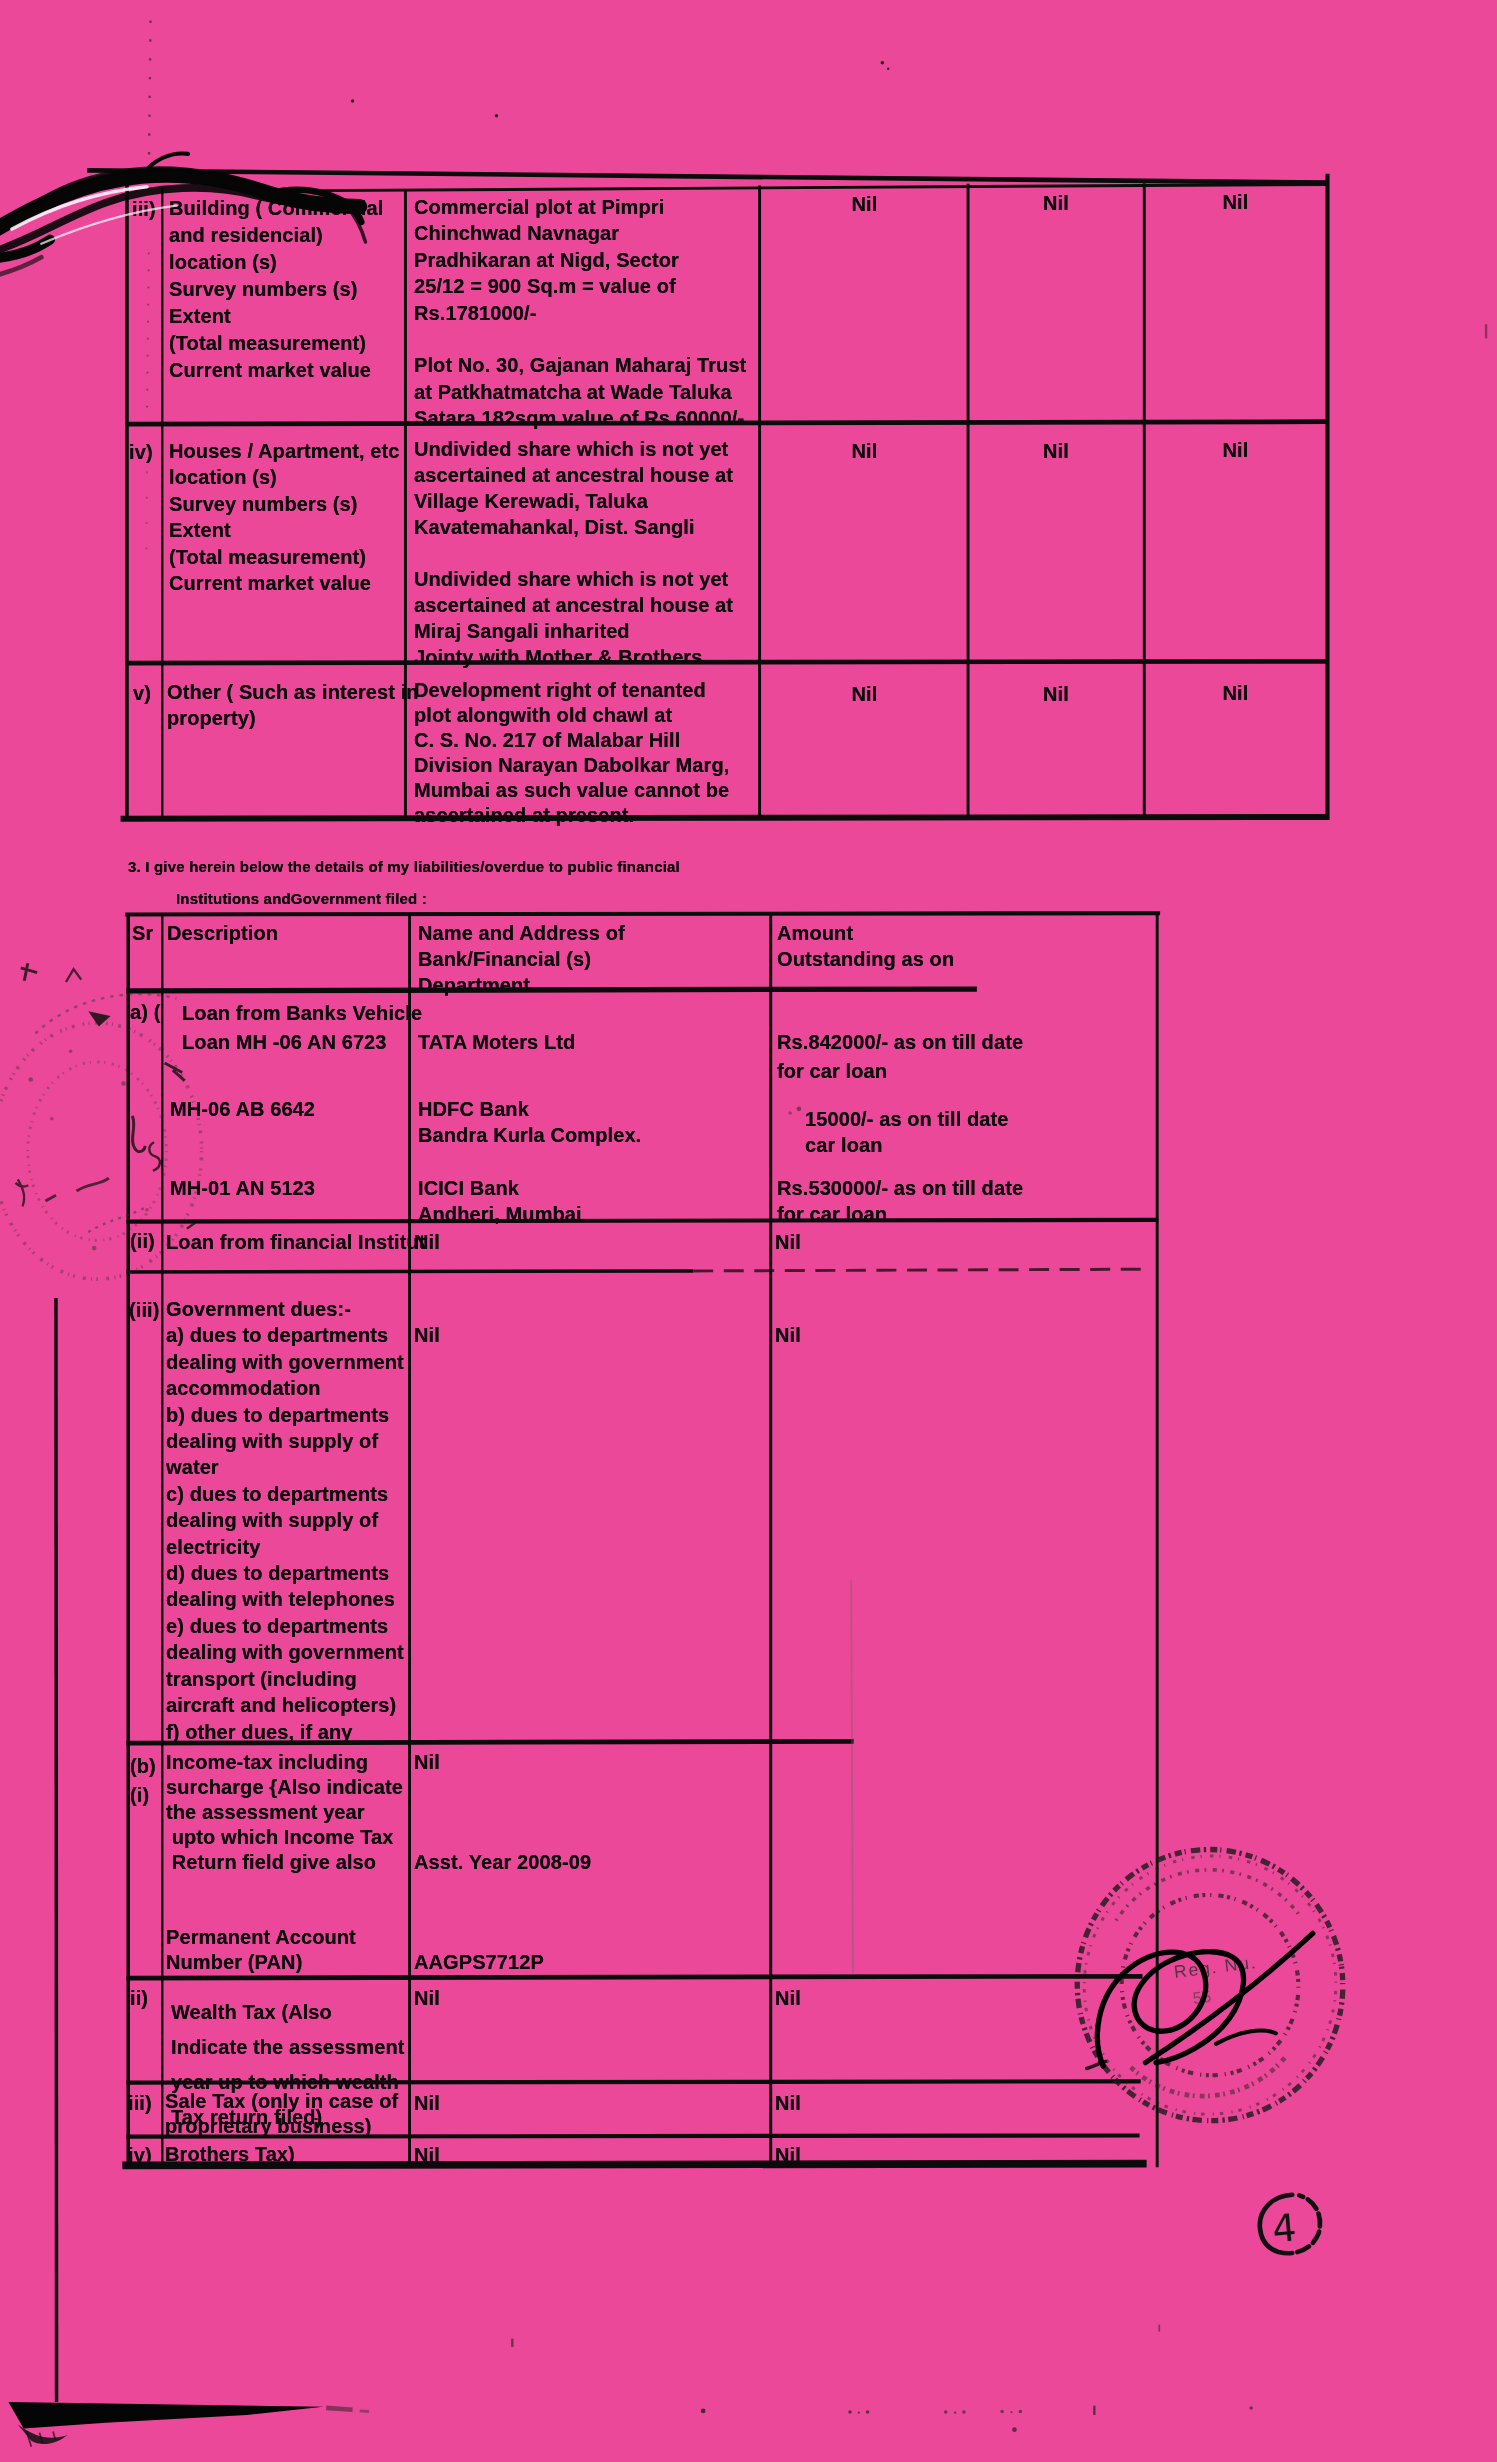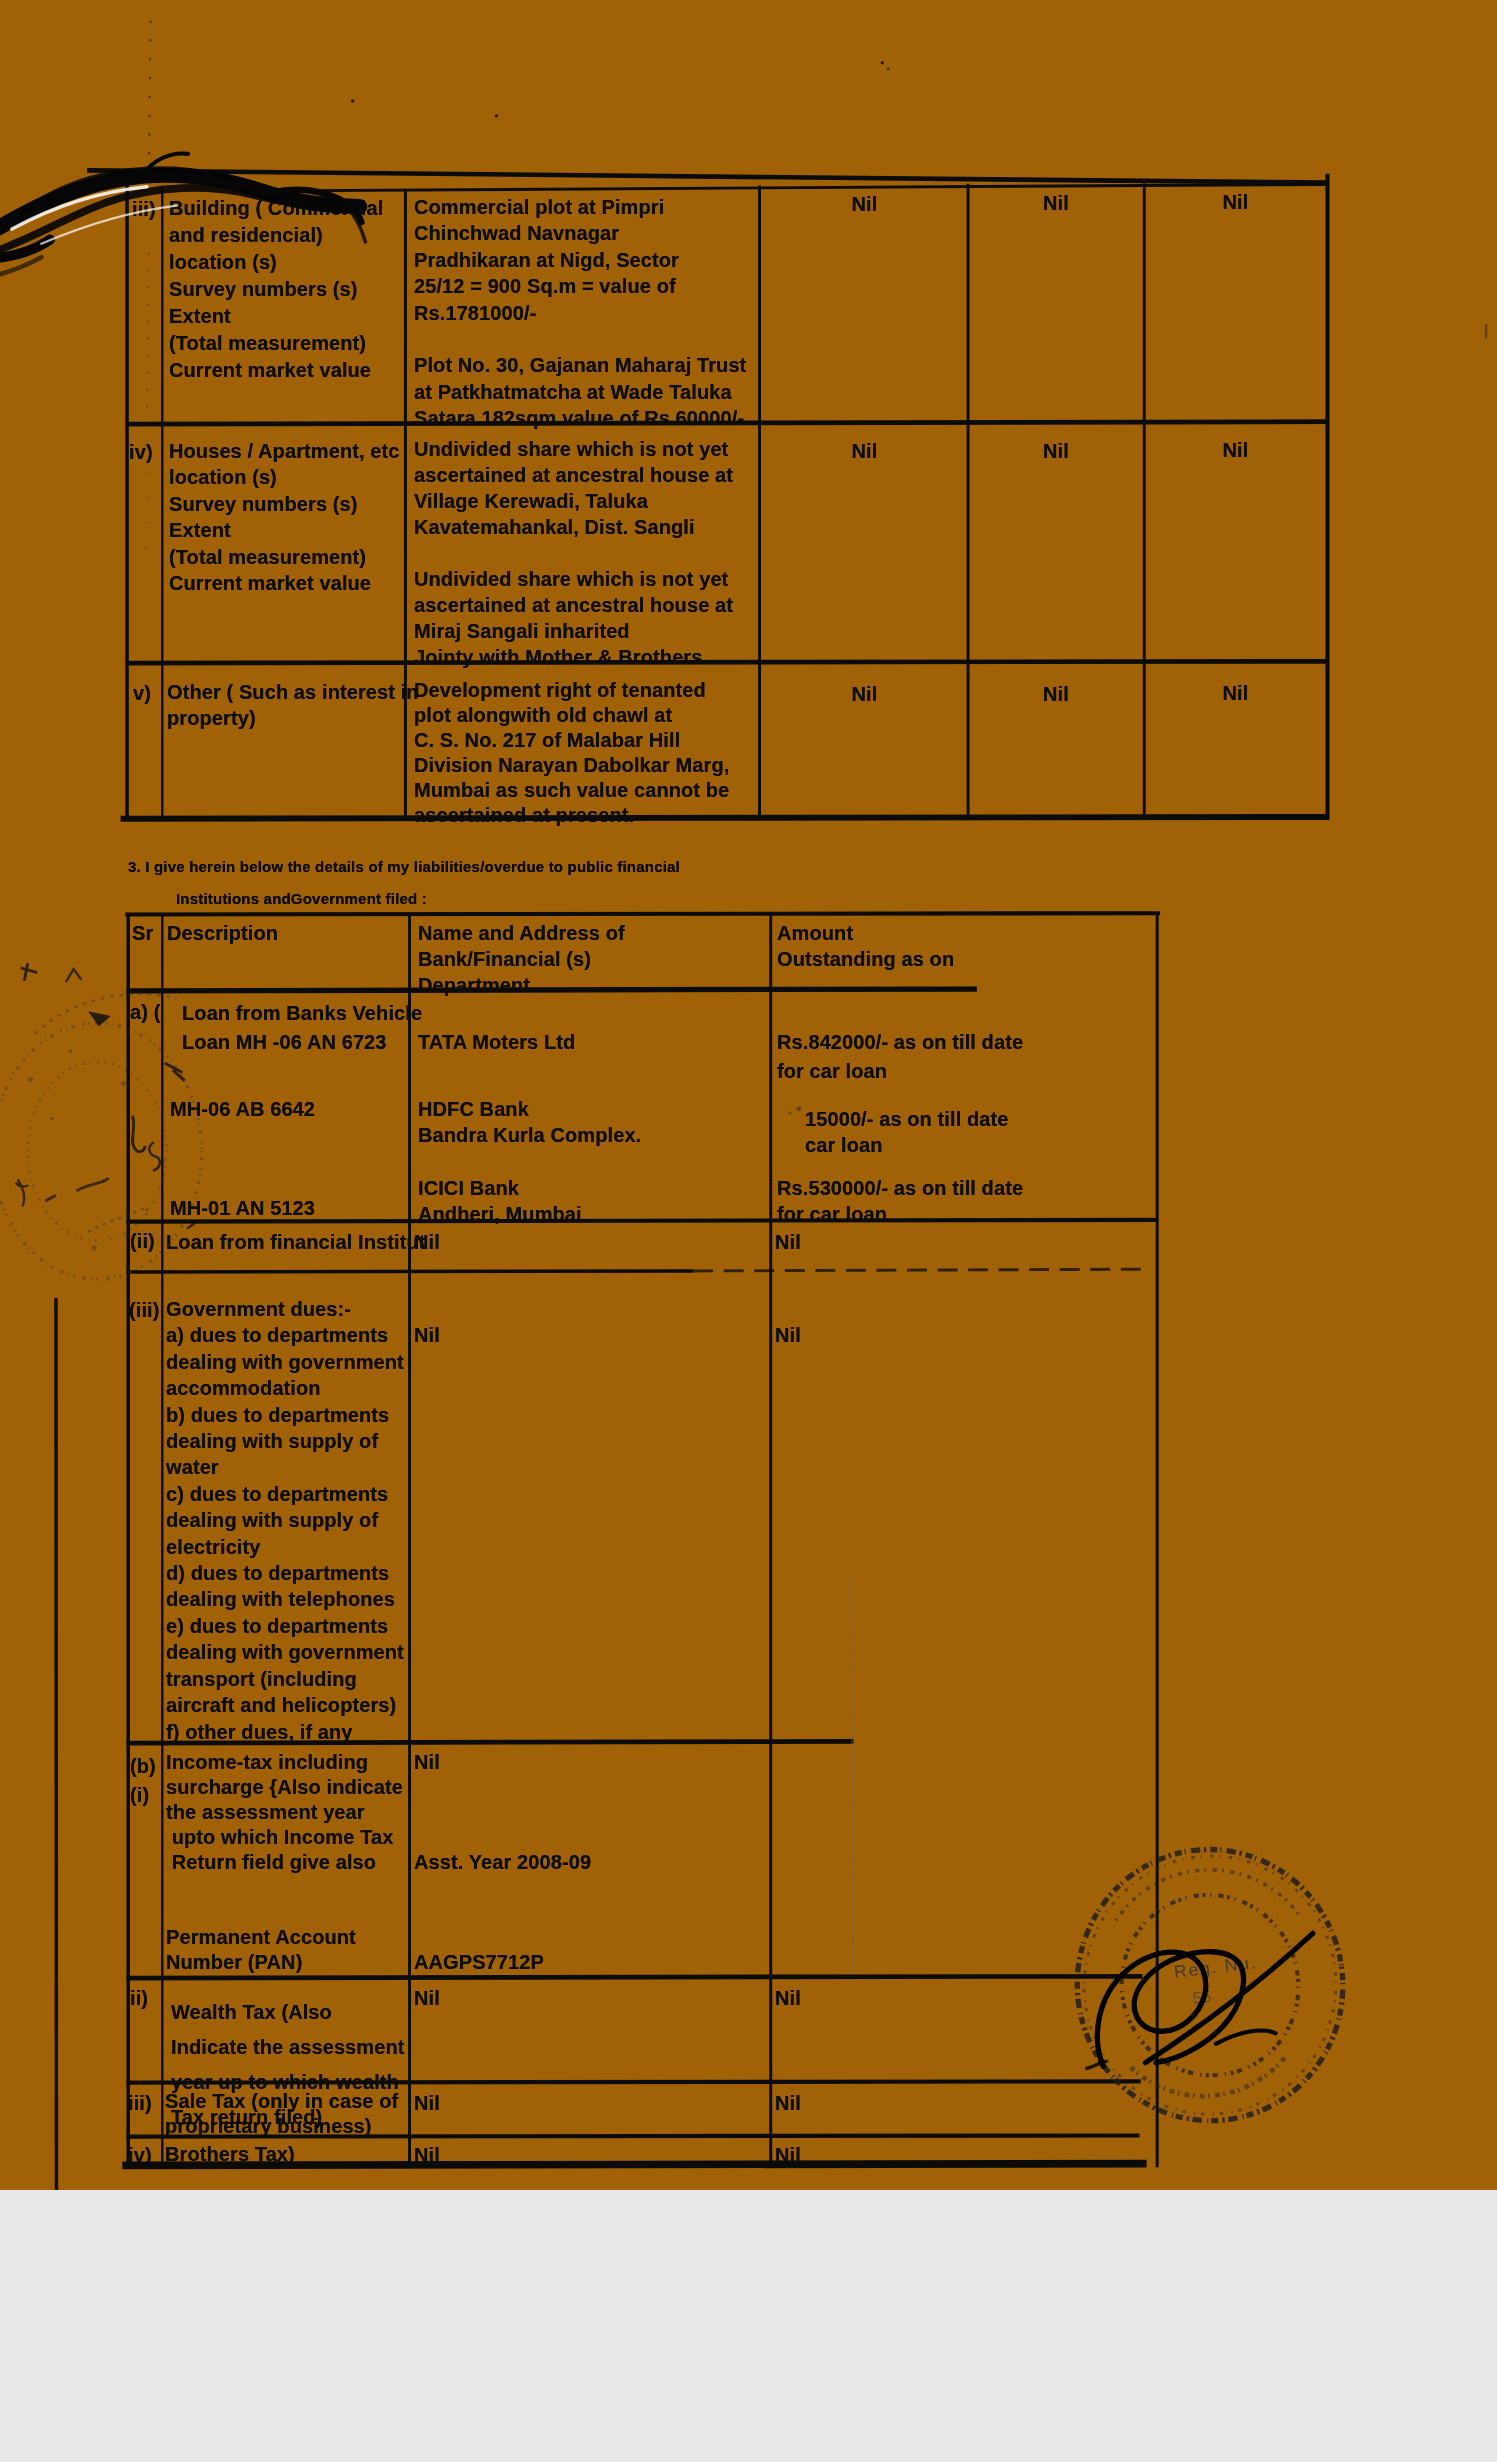--- a/index.html
+++ b/index.html
@@ -1,17 +1,17 @@
 <!DOCTYPE html>
 <html style="font-size:9.4px"><head>
 <meta charset="utf-8">
 <style>
   html,body{margin:0;padding:0;background:#e8e8e8;}
   .page{
-    position:relative;width:1498px;height:2190px;background:#a16207;
+    position:relative;width:1498px;height:2462px;background:#ec4899;
     font-family:"Liberation Sans",sans-serif;color:#0d0d0d;overflow:hidden;
   }
   .layer{position:absolute;left:0;top:0;pointer-events:none;}
   .c{
     position:absolute;white-space:pre;
     font:700 20px/26.4px "Liberation Sans",sans-serif;
     color:#0d0d0d;text-shadow:0 0 0.4px rgba(10,10,10,0.8);
     letter-spacing:0.1px;
   }
   .nil{text-align:center;}
@@ -94,21 +94,21 @@
 
     <div class="c" style="left:130px;top:999px;">a) (</div>
     <div class="c" style="left:166px;top:999px;line-height:29px;margin-left:16px;">Loan from Banks Vehicle<br>Loan MH -06 AN 6723</div>
     <div class="c" style="left:418px;top:999px;line-height:29px;">&nbsp;<br>TATA Moters Ltd</div>
     <div class="c" style="left:777px;top:999px;line-height:29px;">&nbsp;<br>Rs.842000/- as on till date<br>for car loan</div>
 
     <div class="c" style="left:170px;top:1096px;">MH-06 AB 6642</div>
     <div class="c" style="left:418px;top:1096px;line-height:26px;">HDFC Bank<br>Bandra Kurla Complex.</div>
     <div class="c ind" style="left:777px;top:1096px;line-height:26px;">15000/- as on till date<br>car loan</div>
 
-    <div class="c" style="left:170px;top:1175px;margin-top:20px;">MH-01 AN 5123</div>
+    <div class="c" style="left:170px;top:1175px;">MH-01 AN 5123</div>
     <div class="c" style="left:418px;top:1175px;line-height:26px;">ICICI Bank<br>Andheri, Mumbai</div>
     <div class="c" style="left:777px;top:1175px;line-height:26px;">Rs.530000/- as on till date<br>for car loan</div>
 
     <div class="c" style="left:130px;top:1228px;">(ii)</div>
     <div class="c" style="left:166px;top:1229px;">Loan from financial Institut</div>
     <div class="c" style="left:414px;top:1229px;">Nil</div>
     <div class="c" style="left:775px;top:1229px;">Nil</div>
 
     <div class="c" style="left:129px;top:1297px;">(iii)</div>
     <div class="c" style="left:166px;top:1296px;">Government dues:-<br>a) dues to departments<br>dealing with government<br>accommodation<br>b) dues to departments<br>dealing with supply of<br>water<br>c) dues to departments<br>dealing with supply of<br>electricity<br>d) dues to departments<br>dealing with telephones<br>e) dues to departments<br>dealing with government<br>transport (including<br>aircraft and helicopters)<br>f) other dues, if any</div>

